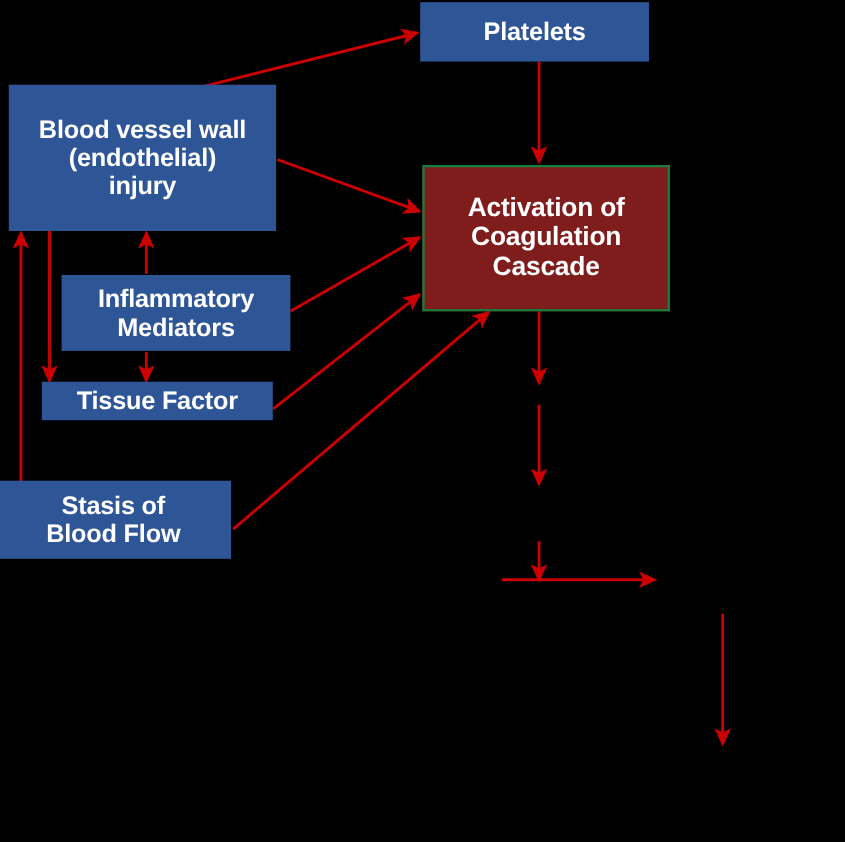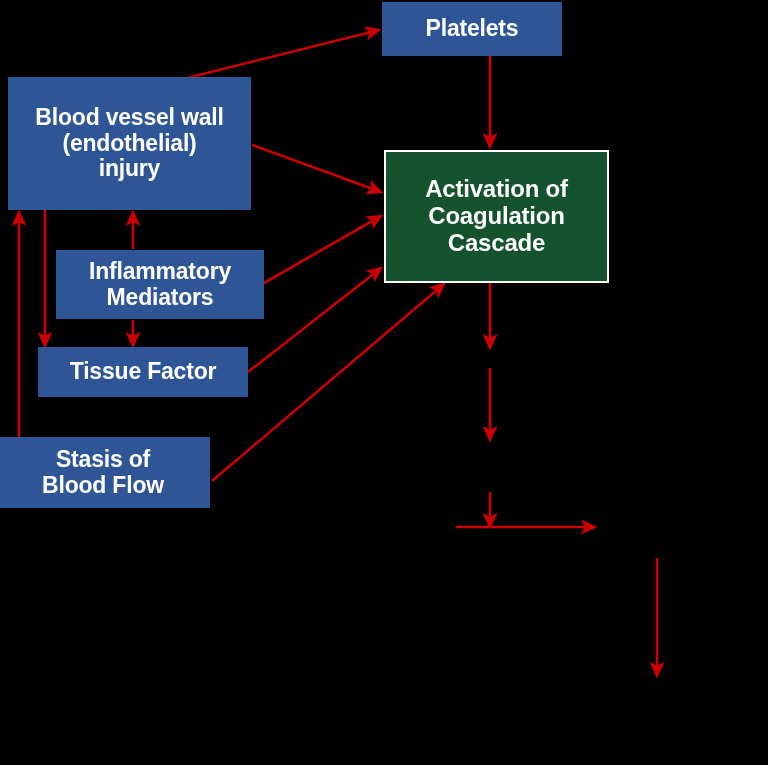--- a/index.html
+++ b/index.html
@@ -24,22 +24,22 @@
     color: #ffffff;
     font-weight: bold;
     line-height: 1.12;
     letter-spacing: -0.2px;
     box-sizing: border-box;
   }
   .node-blue {
     background: #2E5596;
   }
   .node-red {
-    background: #14532d;
-    border: 2px solid #ffffff;
+    background: #7f1d1d;
+    border: 2px solid #15803d;
     justify-content: center;
   }
   .node span {
     display: block;
     width: 100%;
     padding: 0 6px;
   }
   svg.edges {
     position: absolute;
     left: 0;
@@ -87,33 +87,33 @@
       <line x1="490" y1="368" x2="490" y2="440"></line>
 
       <line x1="490" y1="492" x2="490" y2="527"></line>
 
       <line x1="456" y1="527" x2="595" y2="527"></line>
 
       <line x1="657" y1="558" x2="657" y2="676"></line>
     </g>
   </svg>
 
-  <div class="node node-blue" style="left:382px; top:2px; width:180px; height:54px; font-size:23px;">
+  <div class="node node-blue" style="left:382px; top:2px; width:208px; height:54px; font-size:23px;">
     <span>Platelets</span>
   </div>
 
   <div class="node node-blue" style="left:56px; top:250px; width:208px; height:69px; font-size:23px;">
     <span>Inflammatory<br>Mediators</span>
   </div>
 
   <div class="node node-blue" style="left:8px; top:77px; width:243px; height:133px; font-size:23px;">
     <span>Blood vessel wall<br>(endothelial)<br>injury</span>
   </div>
 
-  <div class="node node-blue" style="left:38px; top:347px; width:210px; height:50px; font-size:23px;">
+  <div class="node node-blue" style="left:38px; top:347px; width:210px; height:35px; font-size:23px;">
     <span>Tissue Factor</span>
   </div>
 
   <div class="node node-blue" style="left:-4px; top:437px; width:214px; height:71px; font-size:23px;">
     <span>Stasis of<br>Blood Flow</span>
   </div>
 
   <div class="node node-red" style="left:384px; top:150px; width:225px; height:133px; font-size:24px;">
     <span>Activation of<br>Coagulation<br>Cascade</span>
   </div>

